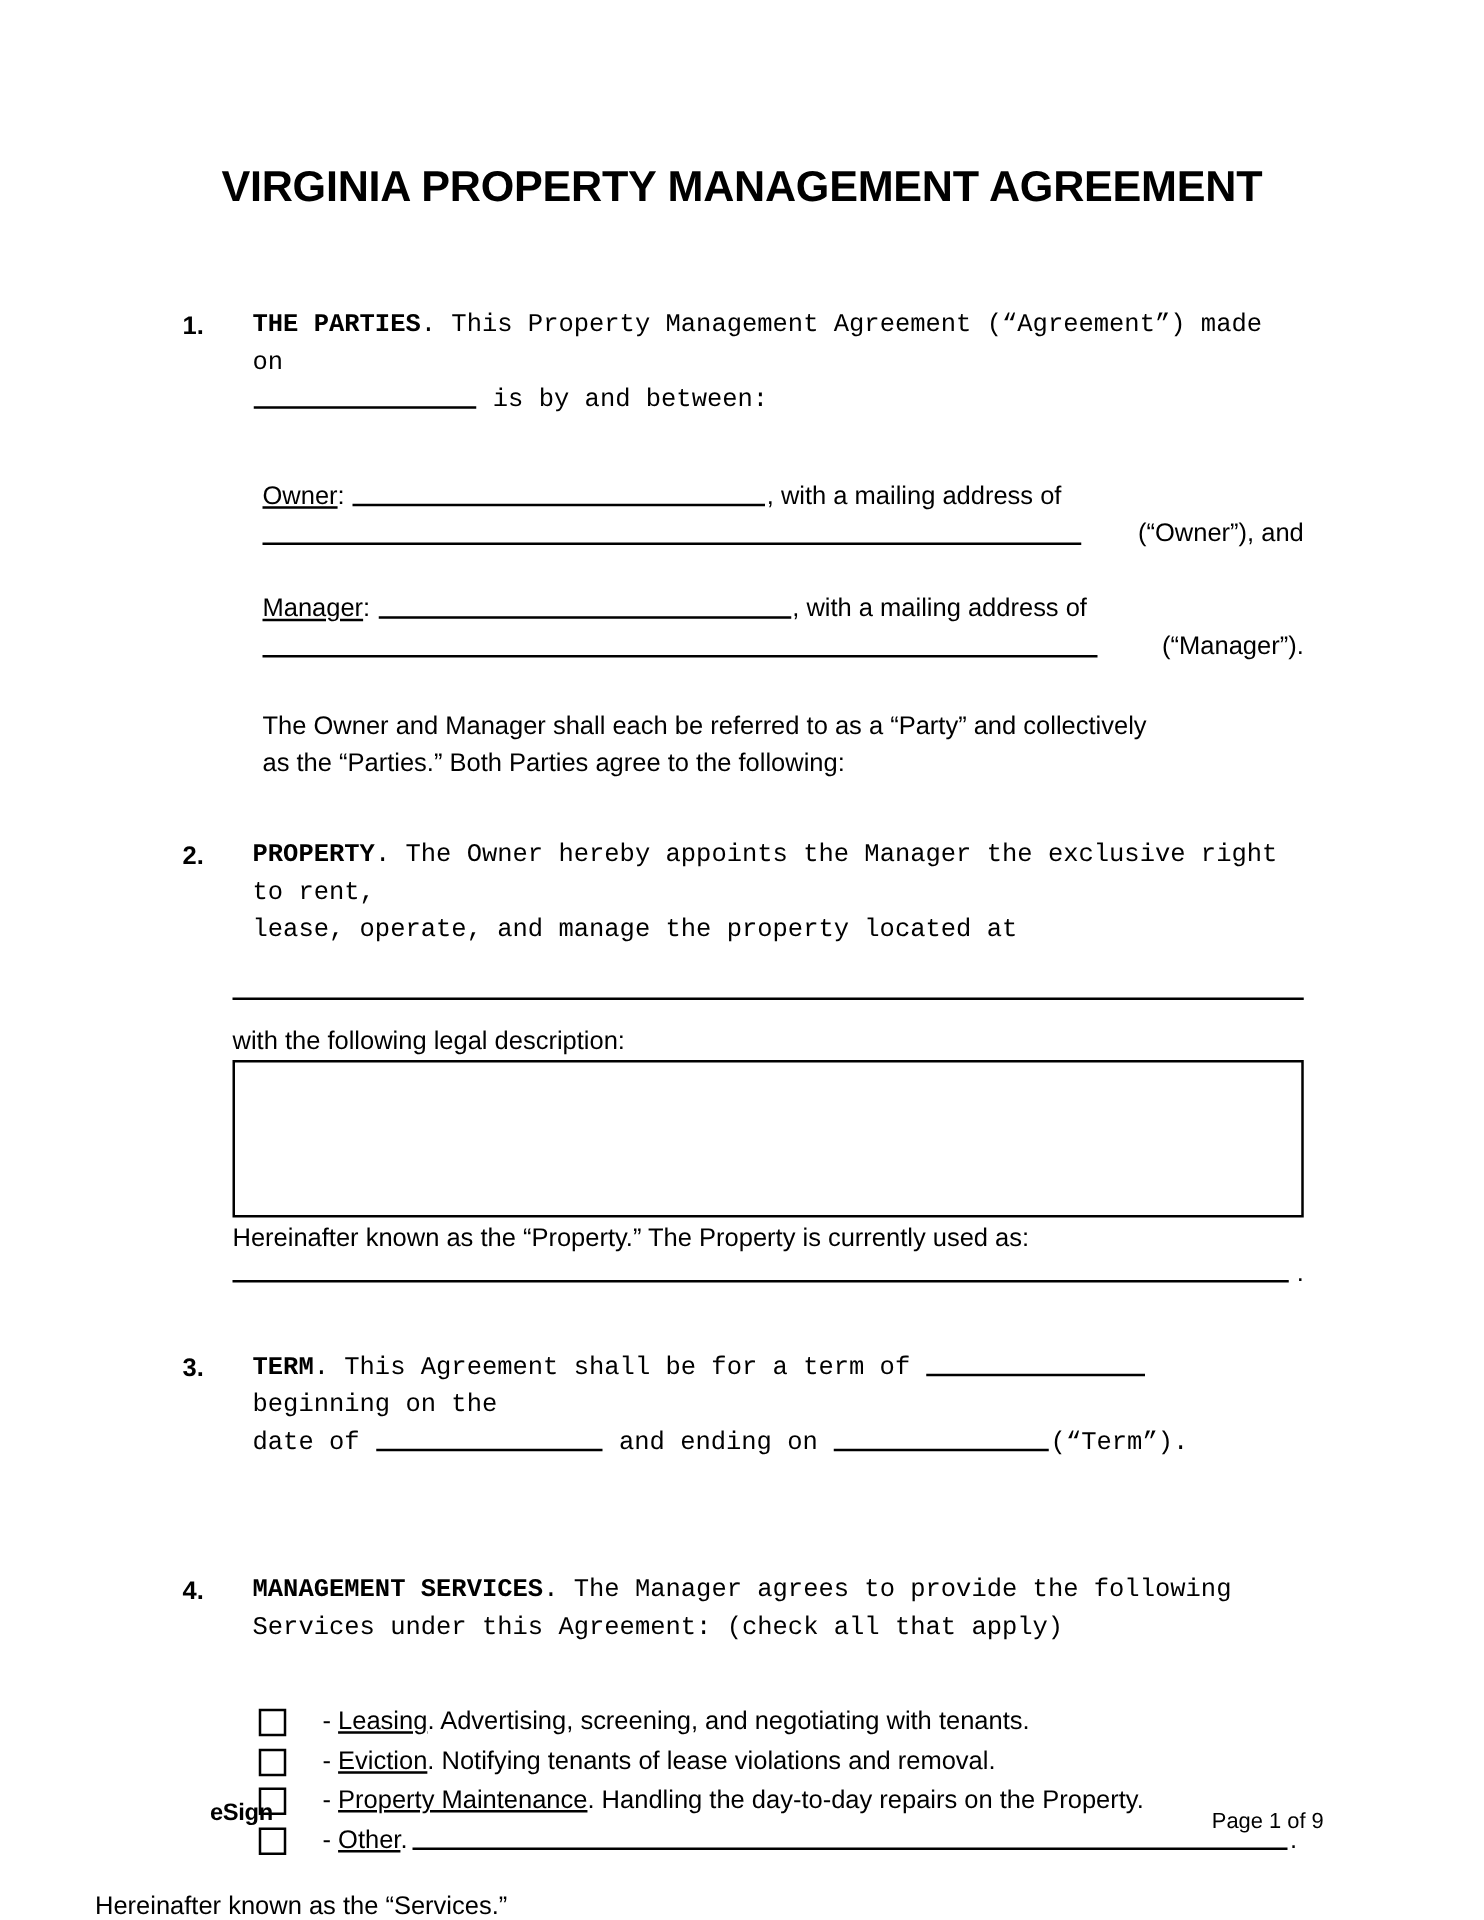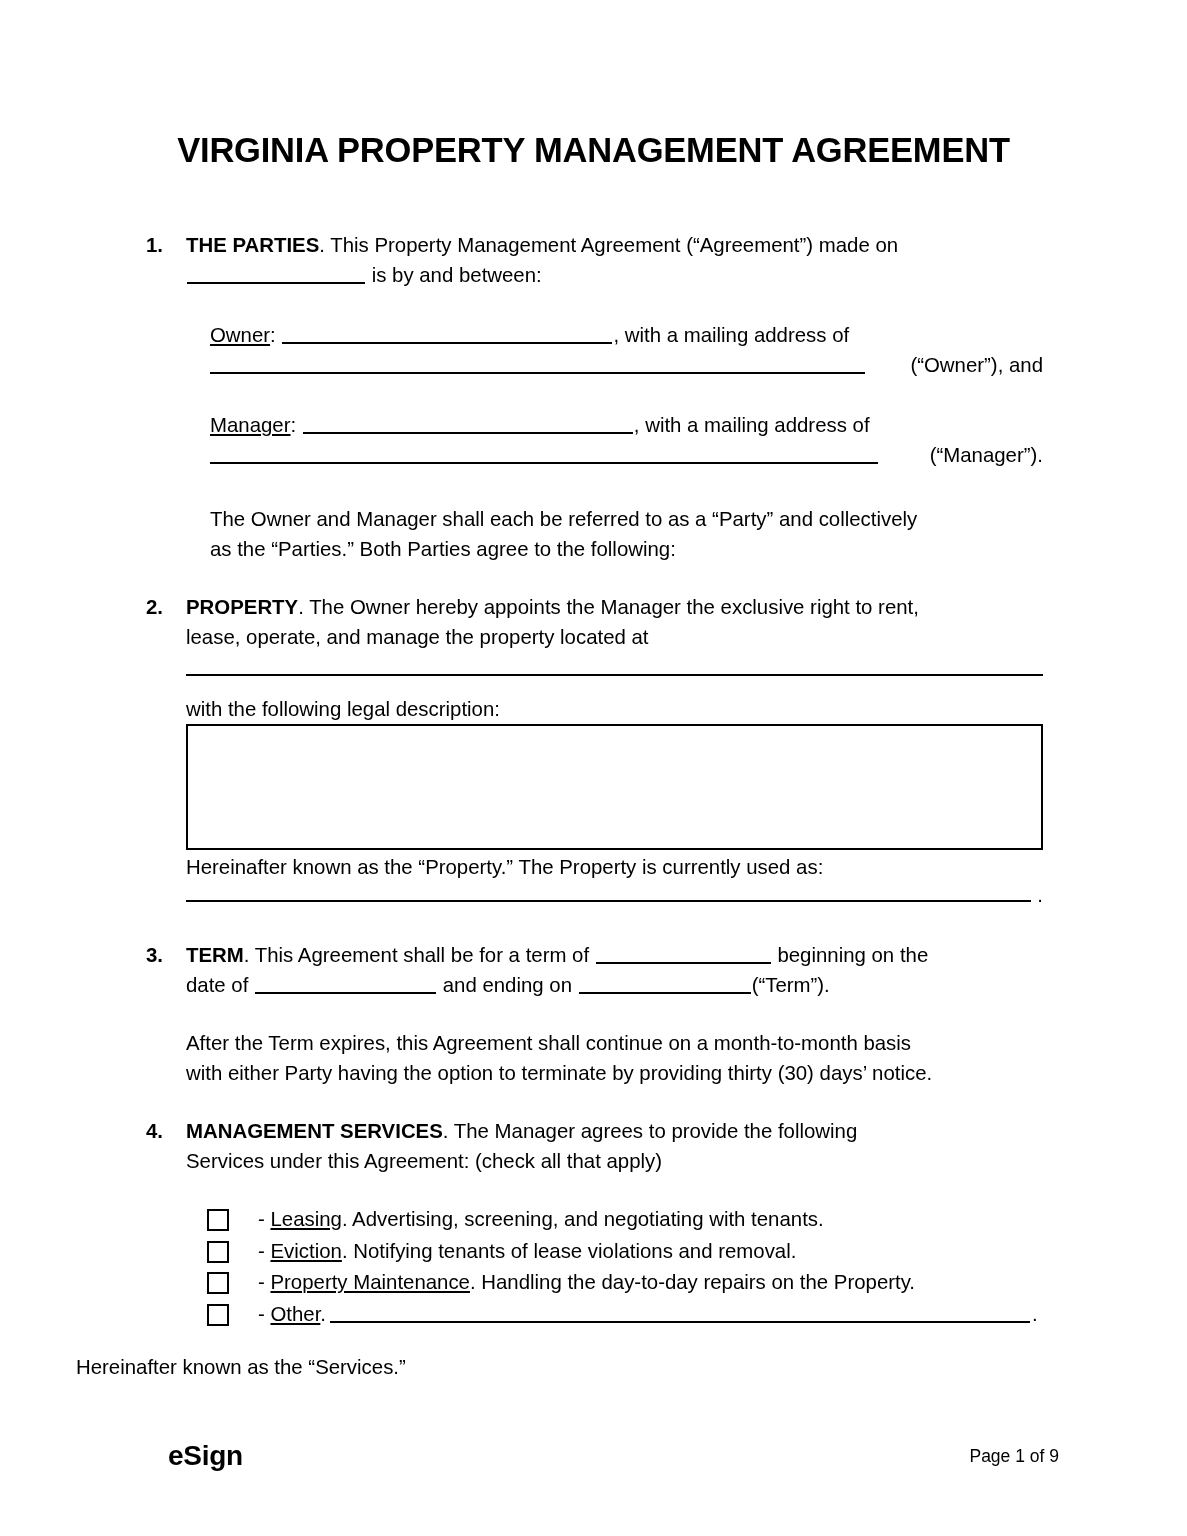--- a/index.html
+++ b/index.html
@@ -55,21 +55,21 @@
     padding-right: 144px;
     margin-bottom: 0;
   }
   .clause .num {
     position: absolute;
     left: 146px;
     top: 0;
     font-weight: bold;
     width: 34px;
   }
-  .clause p { margin: 0; }
+  .clause p { margin: 16px; font-family: Liberation Mono, monospace; }
 
   .heading { font-weight: bold; }
 
   .indent-sub {
     padding-left: 210px;
     padding-right: 144px;
   }
   .indent-body {
     padding-left: 186px;
     padding-right: 104px;
@@ -146,21 +146,21 @@
     position: absolute;
     left: 0;
     top: 1440px;
     width: 1187px;
     height: 40px;
   }
   .brand {
     position: absolute;
     left: 168px;
     top: 0;
-    font-size: 28px;
+    font-size: 19px;
     font-weight: bold;
     letter-spacing: -0.3px;
   }
   .page-num {
     position: absolute;
     right: 128px;
     top: 6px;
     font-size: 17.5px;
   }
   .sp-18 { height: 18px; }
@@ -257,24 +257,20 @@
         <br>
         <span>date of</span>
         <span class="blank b-term2"></span>
         <span>and ending on</span>
         <span class="blank b-term3"></span><span>(“Term”).</span>
       </p>
     </div>
 
     <div class="sp-28"></div>
 
-    <div class="indent-body">
-      <div>After the Term expires, this Agreement shall continue on a month-to-month basis</div>
-      <div>with either Party having the option to terminate by providing thirty (30) days’ notice.</div>
-    </div>
 
     <div class="sp-28"></div>
 
     <div class="clause">
       <span class="num">4.</span>
       <p>
         <span class="heading">MANAGEMENT SERVICES</span><span>. The Manager agrees to provide the following</span>
         <br>
         <span>Services under this Agreement: (check all that apply)</span>
       </p>

